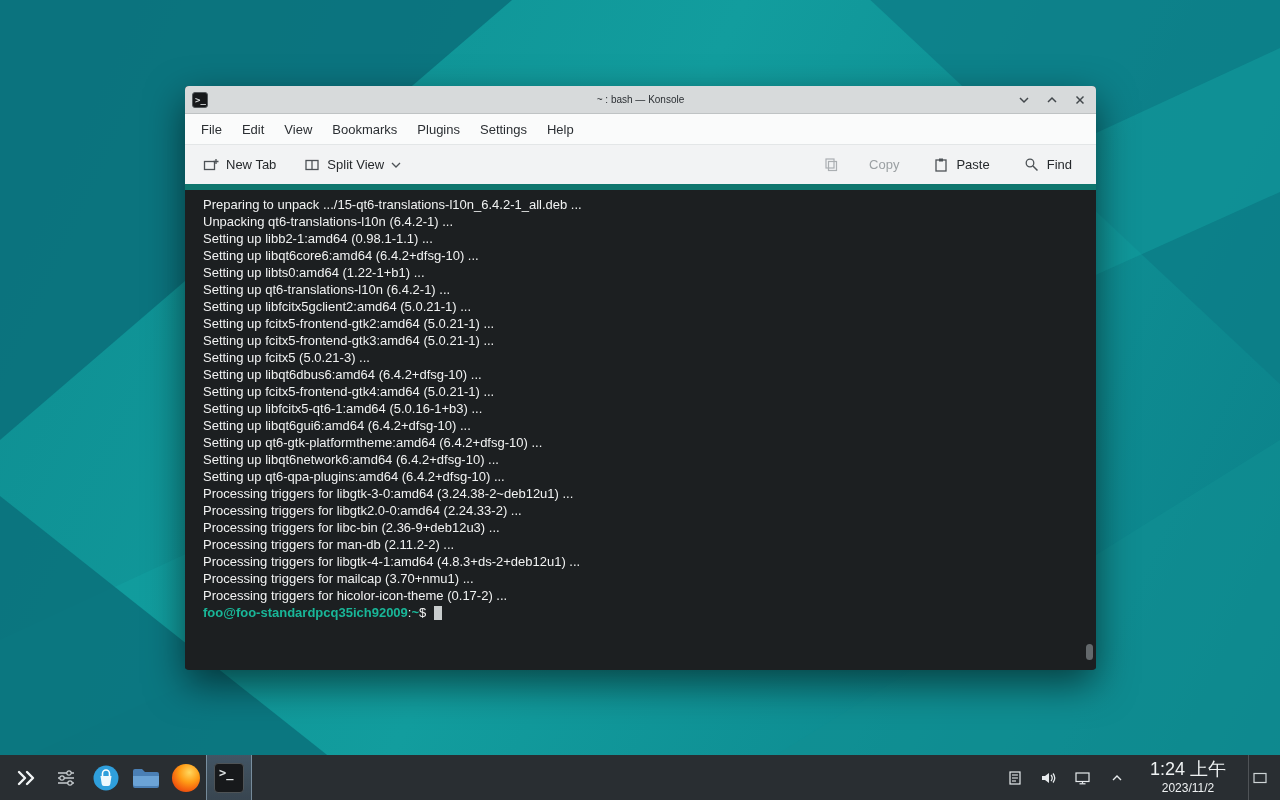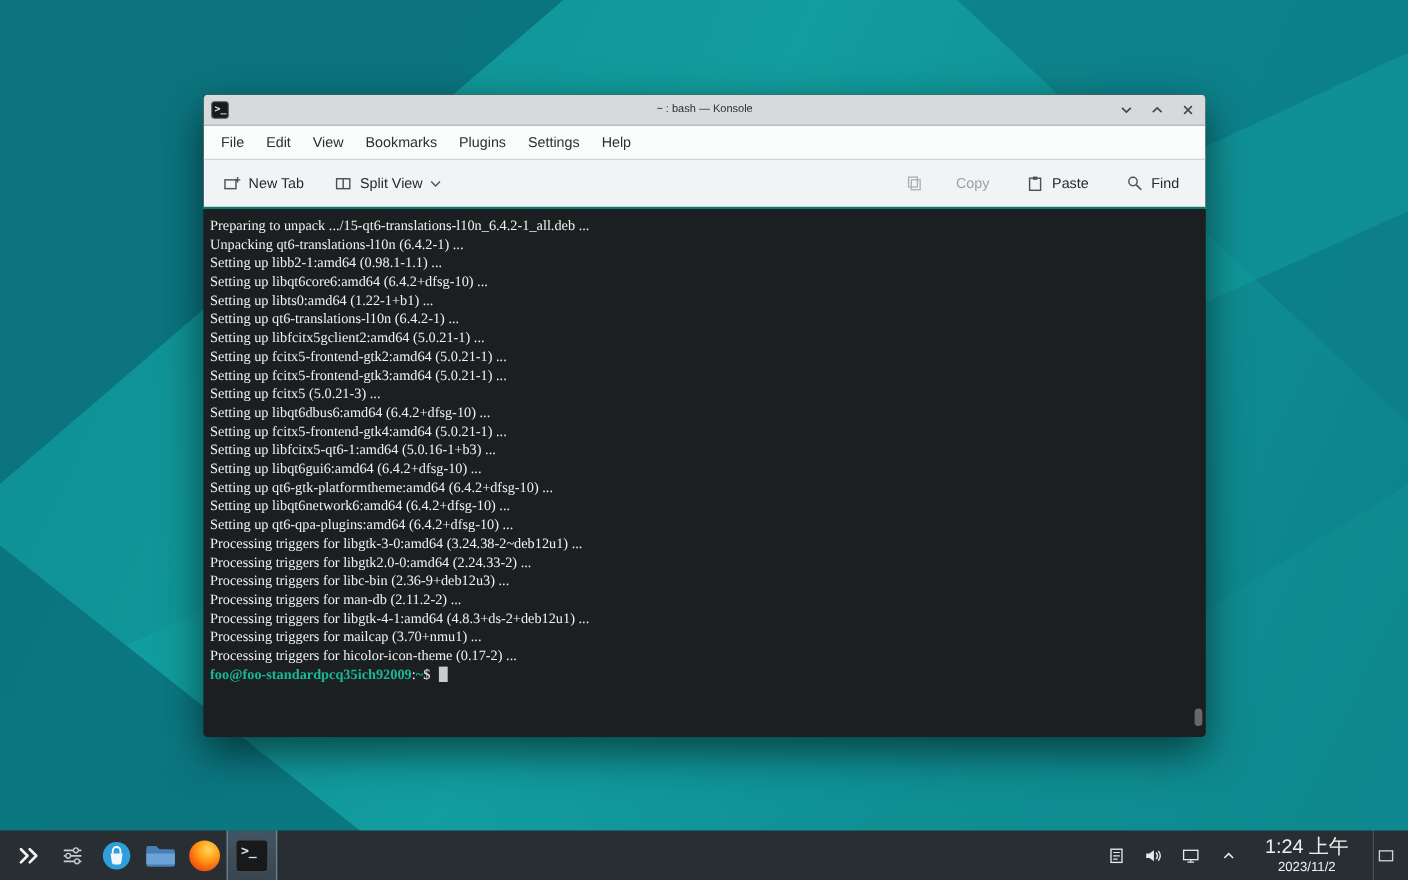--- a/index.html
+++ b/index.html
@@ -29,32 +29,32 @@
     font-weight:bold; line-height:14px; text-align:left; padding-left:2px; }
   .title { flex:1; text-align:center; font-size:10px; color:#2b2f33; }
   .win-controls { position:absolute; right:8px; top:0; height:28px;
     display:flex; align-items:center; gap:12px; }
   .wc { width:16px; height:16px; display:flex; align-items:center; justify-content:center; cursor:pointer; }
 
   .menubar { height:31px; background:#fafbfb; display:flex; align-items:center;
     padding-left:6px; border-bottom:1px solid #e3e6e7; }
   .mitem { font-size:13px; color:#2b2f33; padding:5px 10px; border-radius:3px; cursor:pointer;text-align:center; }
 
-  .toolbar { height:45px; background:#f2f3f4; border-bottom:2px solid #0f766e;
+  .toolbar { height:45px; background:#f2f3f4; border-bottom:6px solid #0f766e;
     display:flex; padding:0 12px; gap:16px; }
   .tbtn { display:inline-flex; align-items:center; gap:7px; background:none; border:none;
     font-family:inherit; font-size:13px; color:#26292c; cursor:pointer; padding:6px 6px; }
   .tbtn svg { display:block; }
   .tbtn.disabled { color:#9ba0a3; cursor:default;gap:30px; }
   .tb-right { margin-left:auto; display:flex; align-items:center; gap:22px; padding-right:6px; }
 
   
   .terminal { position:relative; height:479px; background:#1c1f21;
-    padding:6px 10px 0 6px; overflow:hidden;
-    font-family:Liberation Serif, serif; font-size:13px; line-height:17px; color:#f1f2f2; }
+    padding:6px 10px 0 18px; overflow:hidden;
+    font-family:Liberation Sans, sans-serif; font-size:13px; line-height:17px; color:#f1f2f2; }
   .tline { height:17px; white-space:pre; }
   .p-uh, .p-path { color:#19b698; font-weight:bold; }
   .cursor { display:inline-block; width:8px; height:14px; background:#c8cccd;
     vertical-align:text-bottom; margin-left:8px; }
   .scroll-thumb { position:absolute; right:3px; bottom:9px; width:7px; height:16px;
     background:#63696c; border-radius:3.5px; }
 
   
   .taskbar { position:absolute; left:0; bottom:0; width:1280px; height:45px;
     background:#292e32; display:flex; align-items:center; padding:0 6px; z-index:5; }

